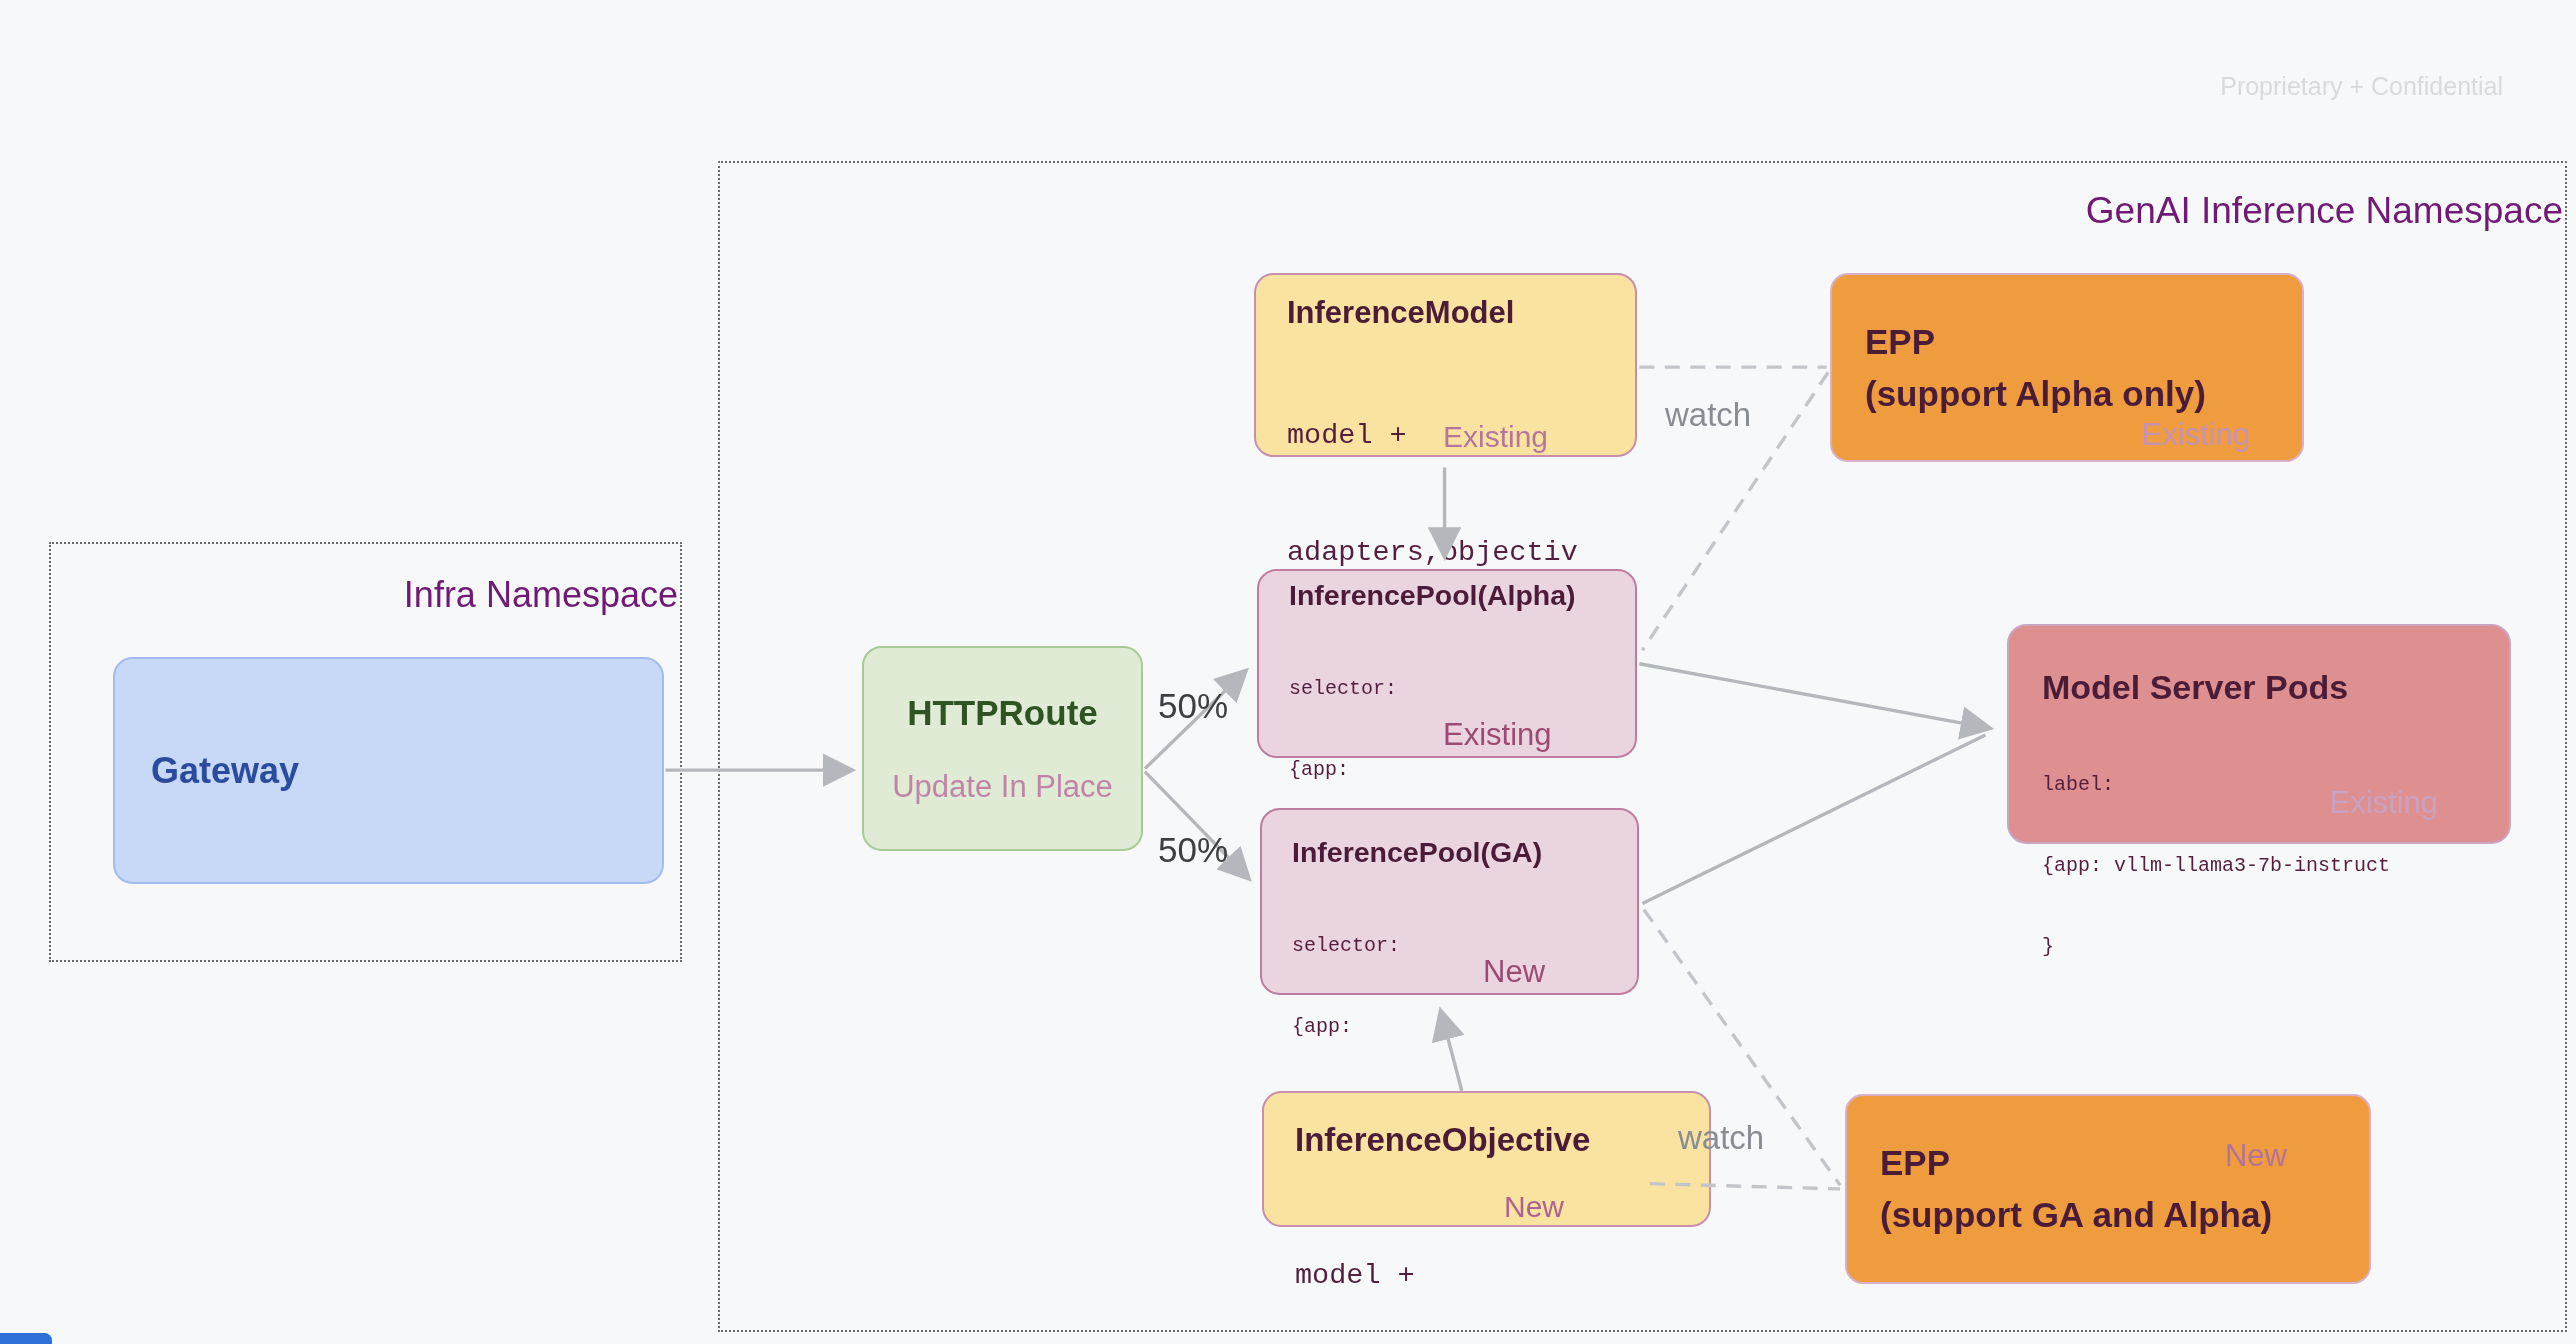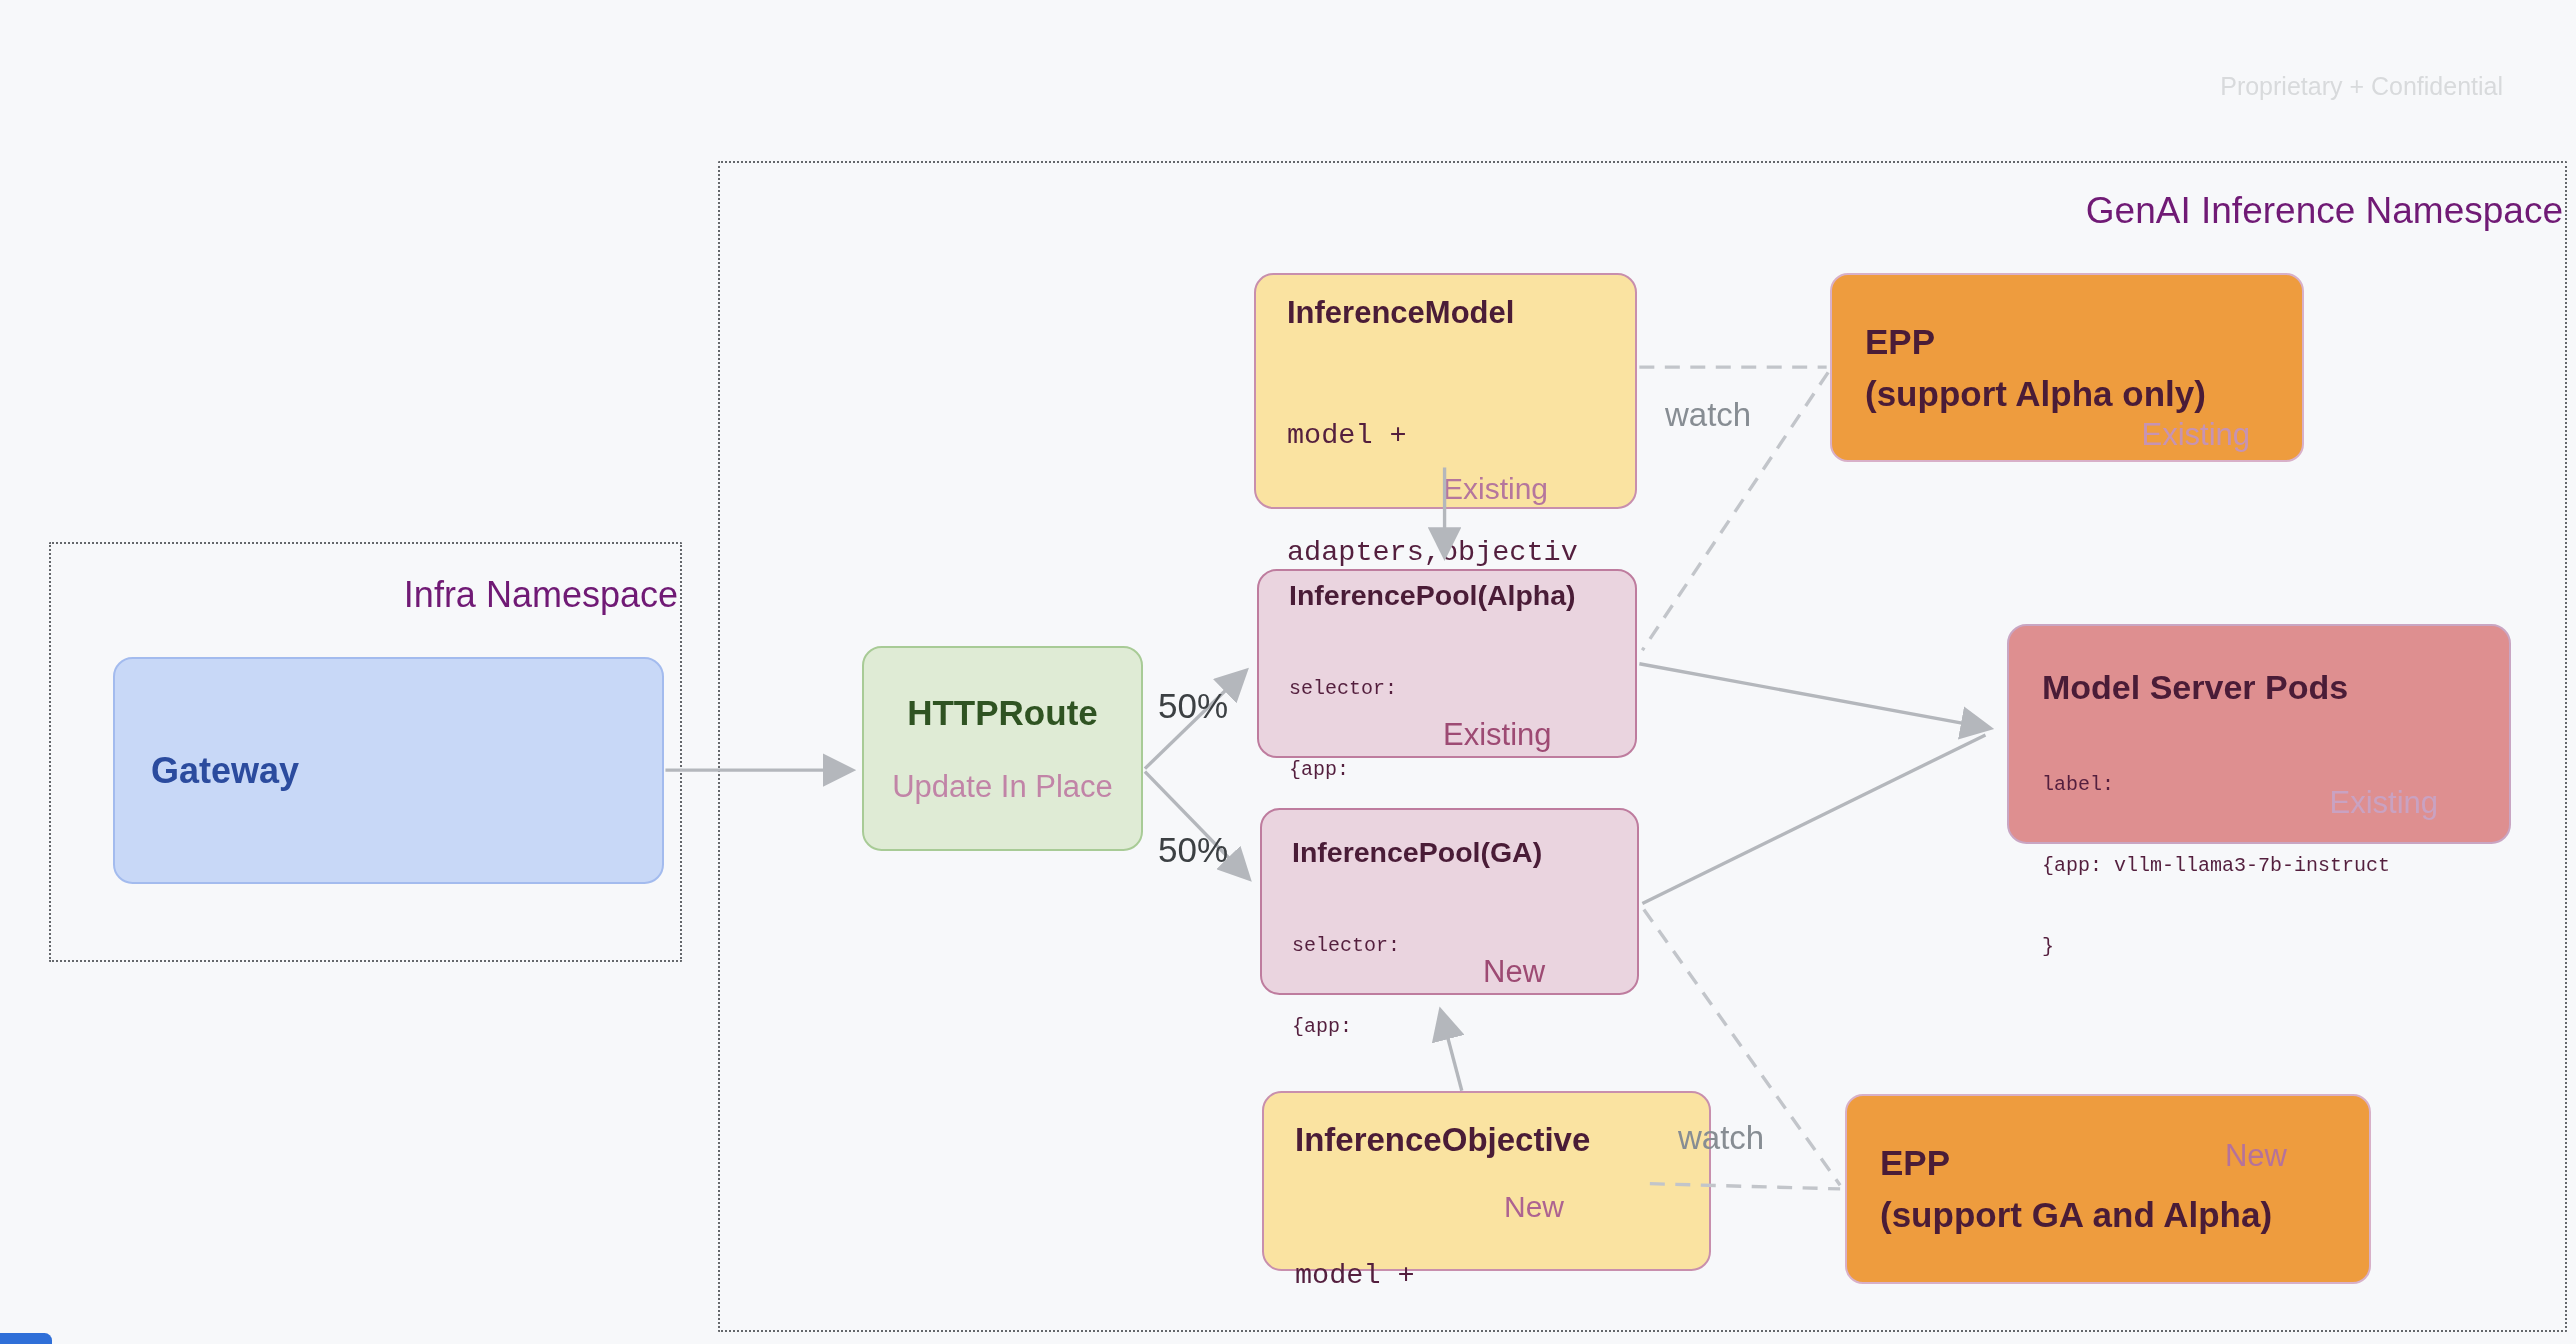--- a/index.html
+++ b/index.html
@@ -20,21 +20,21 @@
   #gateway{left:113px;top:657px;width:551px;height:227px;background:#c8d8f7;
     border:2.2px solid #a3bbee;border-radius:19.5px;display:flex;align-items:center;padding-left:36px;}
   #gateway .title{font-size:36px;color:#2b4b9e;}
 
   #httproute{left:862px;top:646px;width:281px;height:205px;background:#dfebd5;
     border:2.2px solid #a8cb96;border-radius:19.5px;display:flex;flex-direction:column;
     justify-content:center;align-items:center;gap:36px;}
   #httproute .title{font-size:35px;color:#2f5322;}
   #httproute .subtitle{font-size:31px;color:#c184a7;}
 
-  #inference-model{left:1254px;top:273px;width:383px;height:236px;background:#fae3a1;
+  #inference-model{left:1254px;top:273px;width:383px;height:184px;background:#fae3a1;
     border:2.2px solid #c88fad;border-radius:19.5px;padding:18px 0 0 31px;}
   #inference-model .title{font-size:31px;line-height:39px;}
   #inference-model .mono{font-size:28.5px;line-height:39px;margin-top:6px;}
   #inference-model .status{left:187px;bottom:1.5px;font-size:30px;color:#b5769d;}
 
   #epp-alpha{left:1830px;top:273px;width:474px;height:189px;background:#ee9c3e;
     border:2.2px solid #d8b0c8;border-radius:18px;display:flex;flex-direction:column;
     justify-content:center;padding-left:33px;}
   #epp-alpha .title{font-size:35px;line-height:52px;}
   #epp-alpha .status{right:52px;bottom:7.5px;font-size:31px;color:#c693b4;}
@@ -50,21 +50,21 @@
   #pool-ga .title{font-size:28.5px;line-height:36px;}
   #pool-ga .mono{font-size:20px;line-height:27px;margin-top:7.5px;}
   #pool-ga .status{left:221px;bottom:3px;font-size:31px;color:#9d4a73;}
 
   #pods{left:2007px;top:624px;width:504px;height:220px;background:#de8f90;
     border:2.2px solid #c9a6c3;border-radius:19.5px;padding:40px 0 0 33px;}
   #pods .title{font-size:34px;line-height:42px;}
   #pods .mono{font-size:20px;line-height:27px;margin-top:9px;}
   #pods .status{right:71px;bottom:21px;font-size:31px;color:#c9a2c2;}
 
-  #inference-objective{left:1262px;top:1091px;width:449px;height:180px;background:#fae3a1;
+  #inference-objective{left:1262px;top:1091px;width:449px;height:136px;background:#fae3a1;
     border:2.2px solid #c88fad;border-radius:19.5px;padding:27px 8px 0 31px;}
   #inference-objective .title{font-size:33px;line-height:40px;}
   #inference-objective .mono{font-size:28.5px;line-height:37px;margin-top:22.5px;}
   #inference-objective .status{left:240px;top:97px;font-size:30px;color:#ad6391;}
 
   #epp-ga{left:1845px;top:1094px;width:526px;height:190px;background:#ee9c3e;
     border:2.2px solid #d8b0c8;border-radius:18px;display:flex;flex-direction:column;
     justify-content:center;padding-left:33px;}
   #epp-ga .title{font-size:35px;line-height:52px;}
   #epp-ga .status{right:82px;top:42px;font-size:31px;color:#b5729b;}

